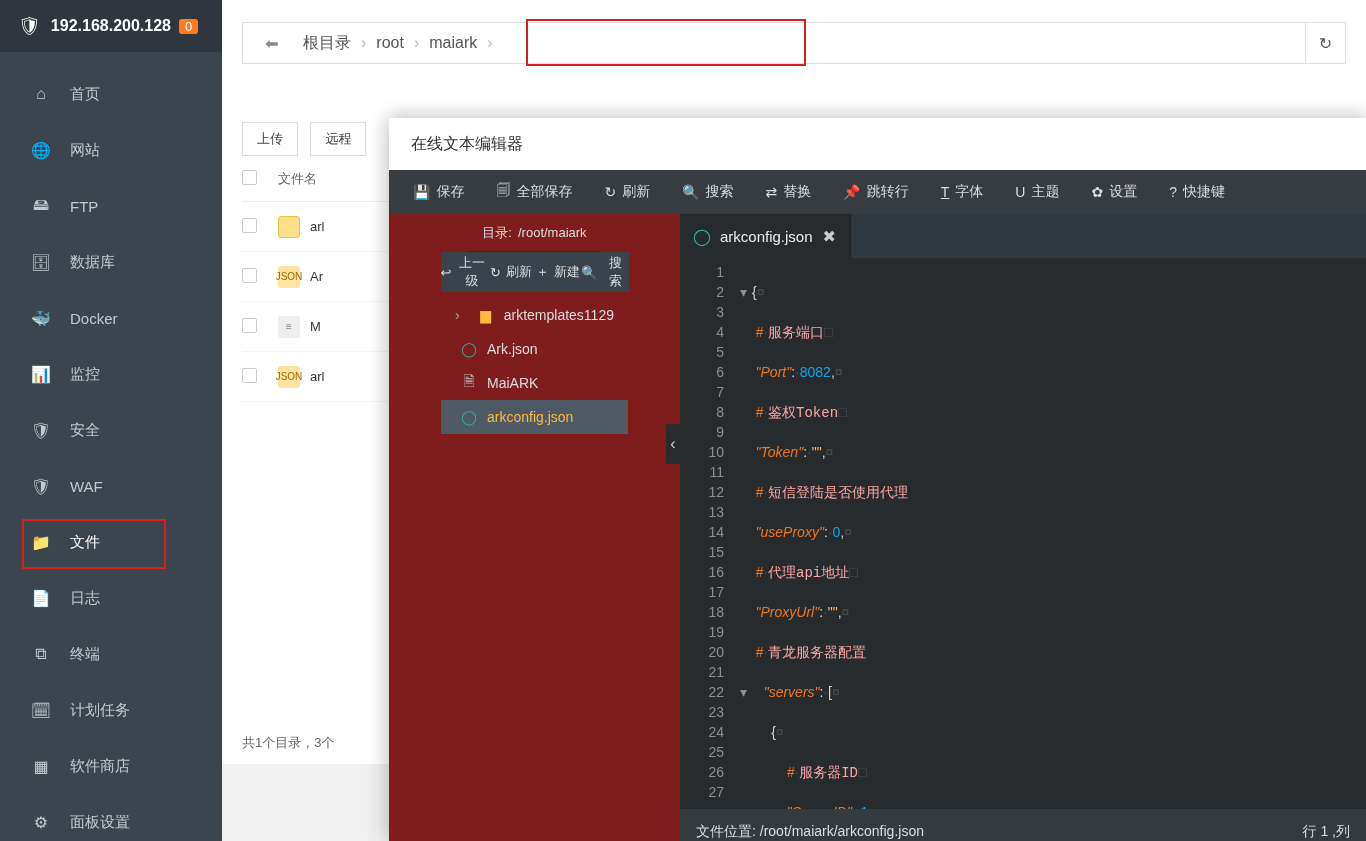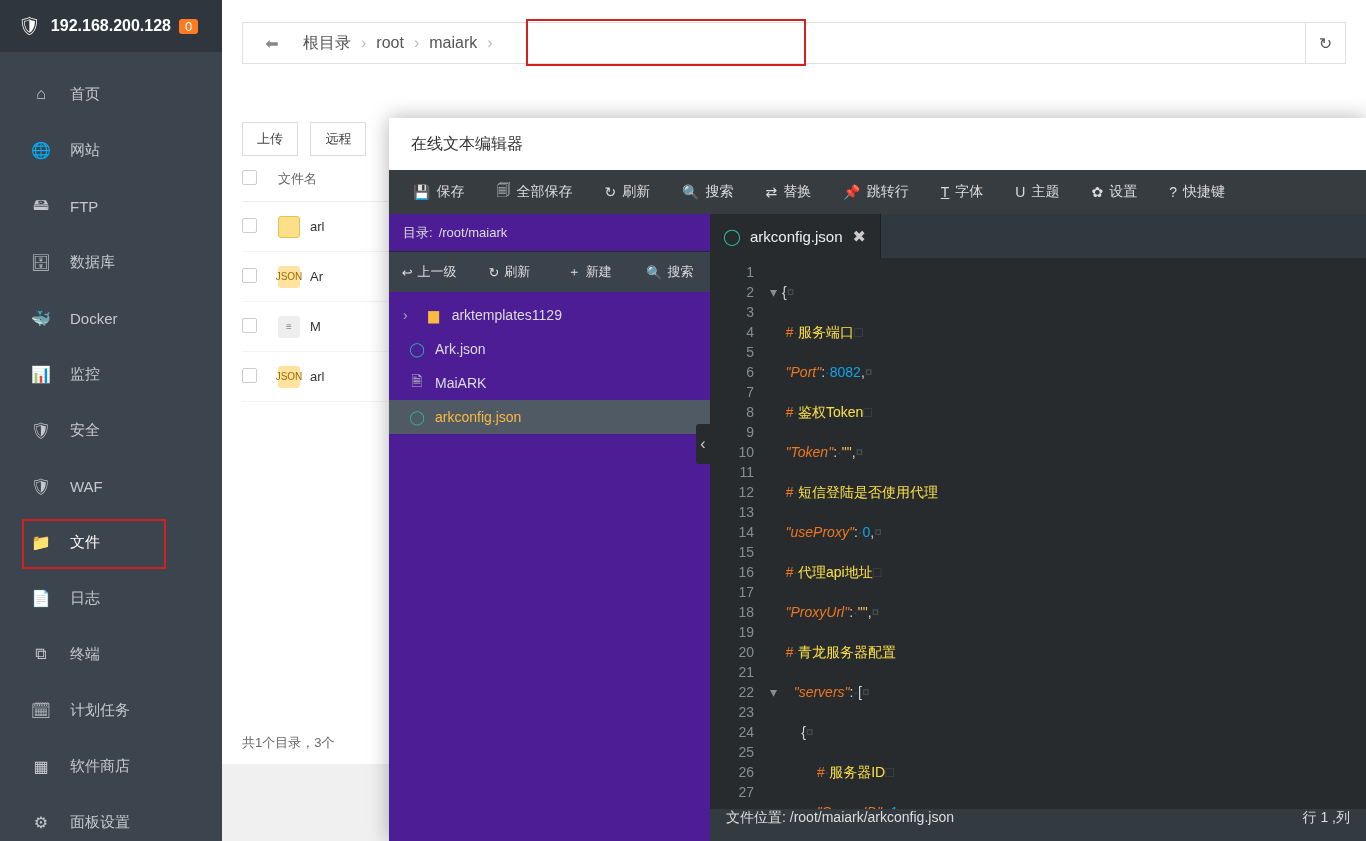--- a/index.html
+++ b/index.html
@@ -41,21 +41,21 @@
 .file-footer { padding: 12px 0; font-size: 13px; color: #666; }
 
 
 .editor { position: absolute; left: 389px; top: 118px; right: 0; height: 723px; background: #fff; box-shadow: 0 0 20px rgba(0,0,0,.3); display:flex; flex-direction:column;}
 .editor-title { height: 52px; display: flex; align-items: center; padding: 0 22px; font-size: 16px; color: #333; }
 .editor-bar { background: #373c41; height: 44px; display: flex; align-items: center; color: #dcdcdc; font-size: 14px; padding: 0 8px; overflow:hidden;}
 .ebtn { padding: 0 16px; height: 44px; display: inline-flex; align-items: center; cursor: pointer; gap:6px; white-space:nowrap;}
 .ebtn .ei { font-size: 14px; }
 
 .editor-body { flex:1; display: flex; min-height:0;}
-.tree-pane { width: 321px; background: #4c1d95; color: #ddd; display:flex; flex-direction:column;}
+.tree-pane { width: 291px; background: #7f1d1d; color: #ddd; display:flex; flex-direction:column;align-items:center;}
 .tree-head { height: 38px; display: flex; align-items: center; padding: 0 14px; font-size: 13px; gap:6px; border-bottom:1px solid #252b31;}
 .tree-toolbar { height: 40px; display: flex; align-items: center; background:#3a434c;}
 .ttbtn { flex:1; text-align:center; color:#ddd; font-size:13px; cursor:pointer; display:flex; align-items:center; justify-content:center; gap:5px;}
 .tree-list { padding: 6px 0;}
 .tree-item { height: 34px; display: flex; align-items: center; padding: 0 14px 0 20px; font-size: 14px; cursor: pointer; gap:10px;}
 .tree-item.folder::before { content:"›"; color:#aaa; margin-right:2px; transform:translateX(-6px);}
 .tree-item.active { background:#505a64; color:#fdb940;}
 .tic { width:16px; display:inline-flex; justify-content:center;}
 .tic.folder { color:#fdb940;}
 .tic.ark { color:#2bb7a3;}
@@ -70,27 +70,27 @@
 .code-gutter-collapse { position:absolute; left:-14px; top:210px; width:14px; height:40px; background:#272b2e; border-radius:3px 0 0 3px; color:#ccc; display:flex; align-items:center; justify-content:center; cursor:pointer;}
 .code-area { flex:1; overflow:hidden; font-family: Consolas, "Courier New", monospace; font-size:14px; line-height:20px; display:flex;}
 .gutter { width:54px; text-align:right; color:#88908f; padding:4px 10px 0 0; background:#272b2e;}
 .gline { height:20px;}
 .gline.err { position:relative;}
 .gline.err::before { content:"✖"; position:absolute; left:-20px; color:#fff; background:#c0392b; width:16px; height:16px; font-size:11px; display:flex; align-items:center; justify-content:center; border-radius:2px;}
 .codelines { flex:1; padding:4px 0 0 6px; white-space:pre; color:#d4d4d4;}
 .cln { height:20px; }
 .fold { color:#8a8f8d; display:inline-block; width:12px;}
 .tok-k { color:#ee7721; font-style:italic; } 
-.tok-h { color:#fde047; } 
+.tok-h { color:#fca5a5;font-family:Liberation Mono, monospace; } 
 .tok-cm { color:#ee7721; font-style:italic;} 
 .tok-s { color:#ffc24b; } 
 .tok-n { color:#0ea5e9; } 
 .tok-p { color:#d4d4d4; }
 .ws { color:#4a4f4d; }
-.code-status { height:32px; background:#333a40; color:#ddd; display:flex; align-items:flex-start; padding:0 16px; justify-content:space-between; font-size:14px;}
+.code-status { height:32px; background:#333a40; color:#ddd; display:flex; align-items:flex-end; padding:0 16px; justify-content:space-between; font-size:14px;}
 </style>
 </head>
 <body>
 
 <div class="sidebar">
   <div class="sidebar-header">
     <span style="color:#fff;font-size:18px;">🛡</span>
     <span class="sidebar-ip">192.168.200.128</span>
     <span class="sidebar-badge">0</span>
   </div>

